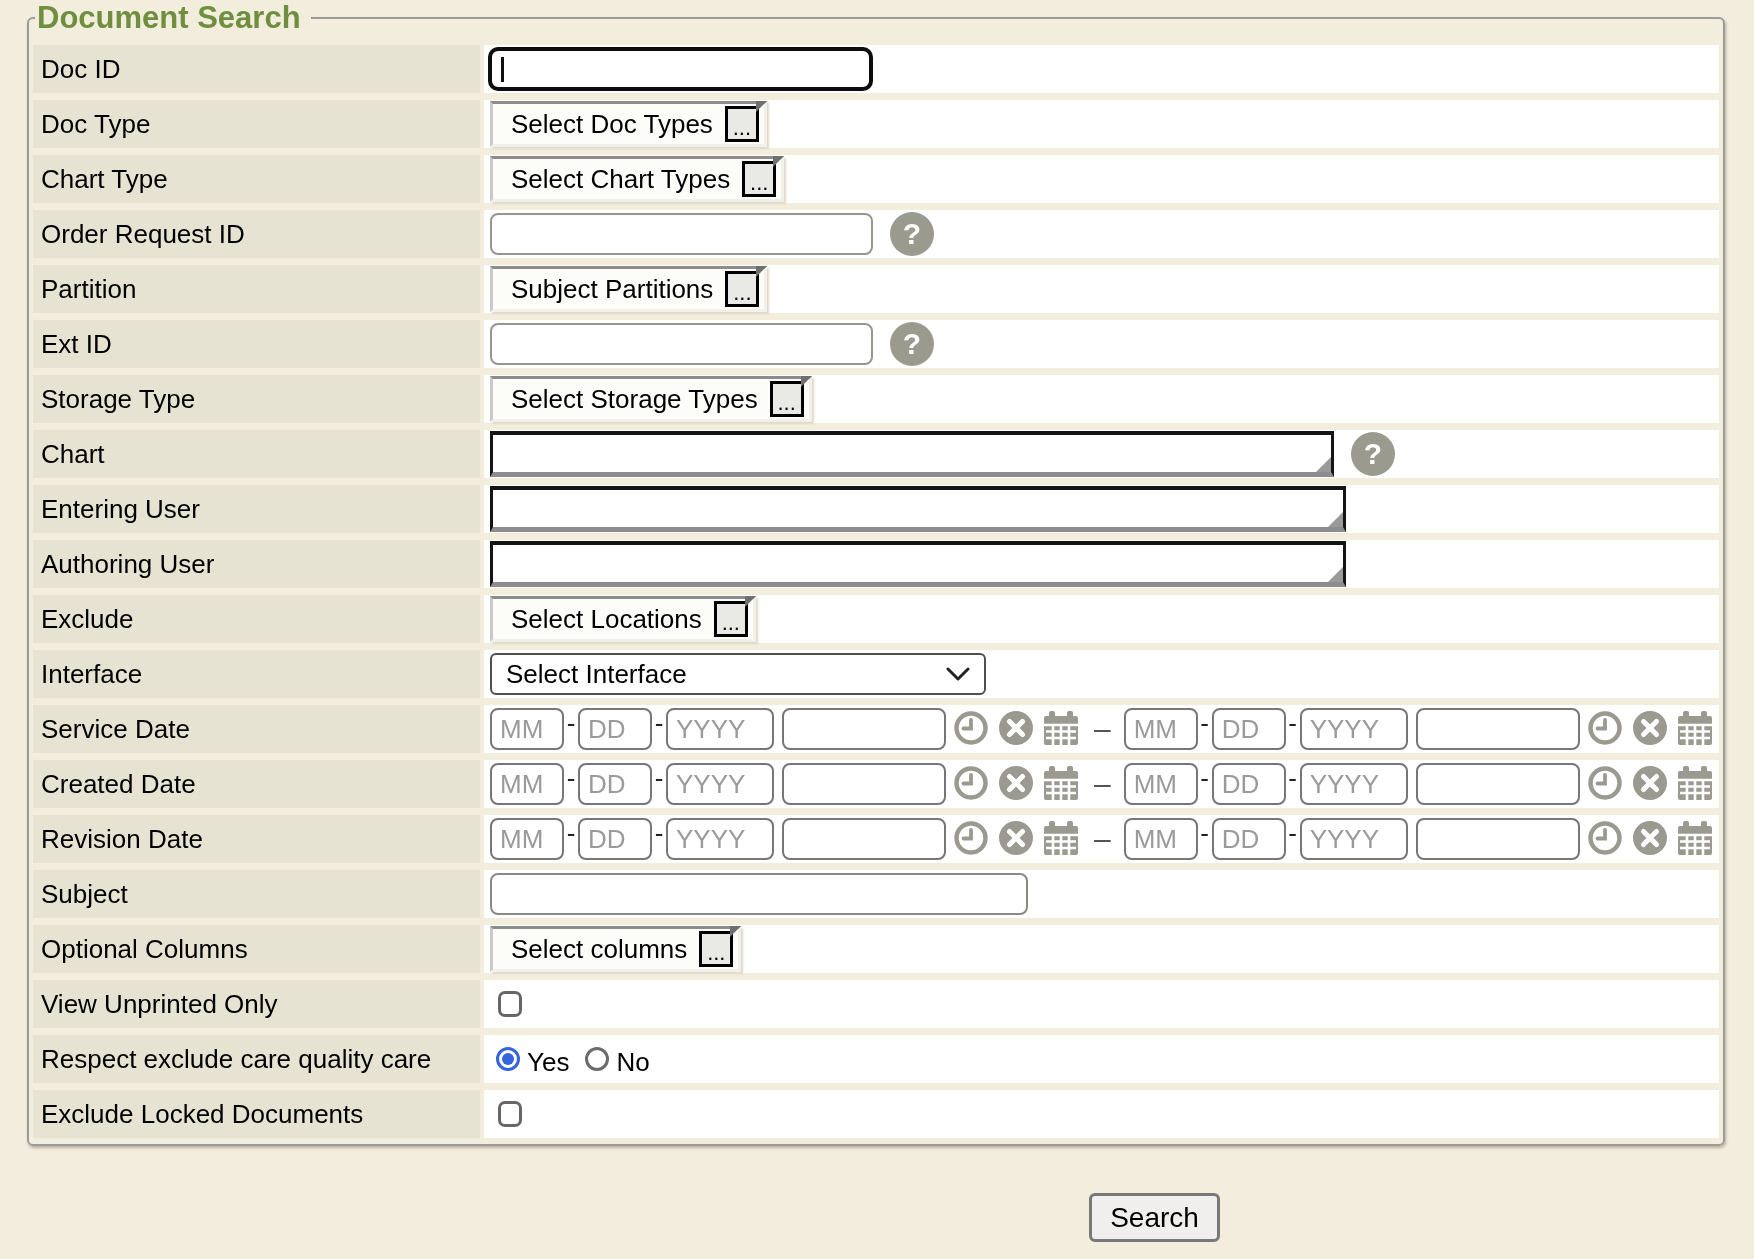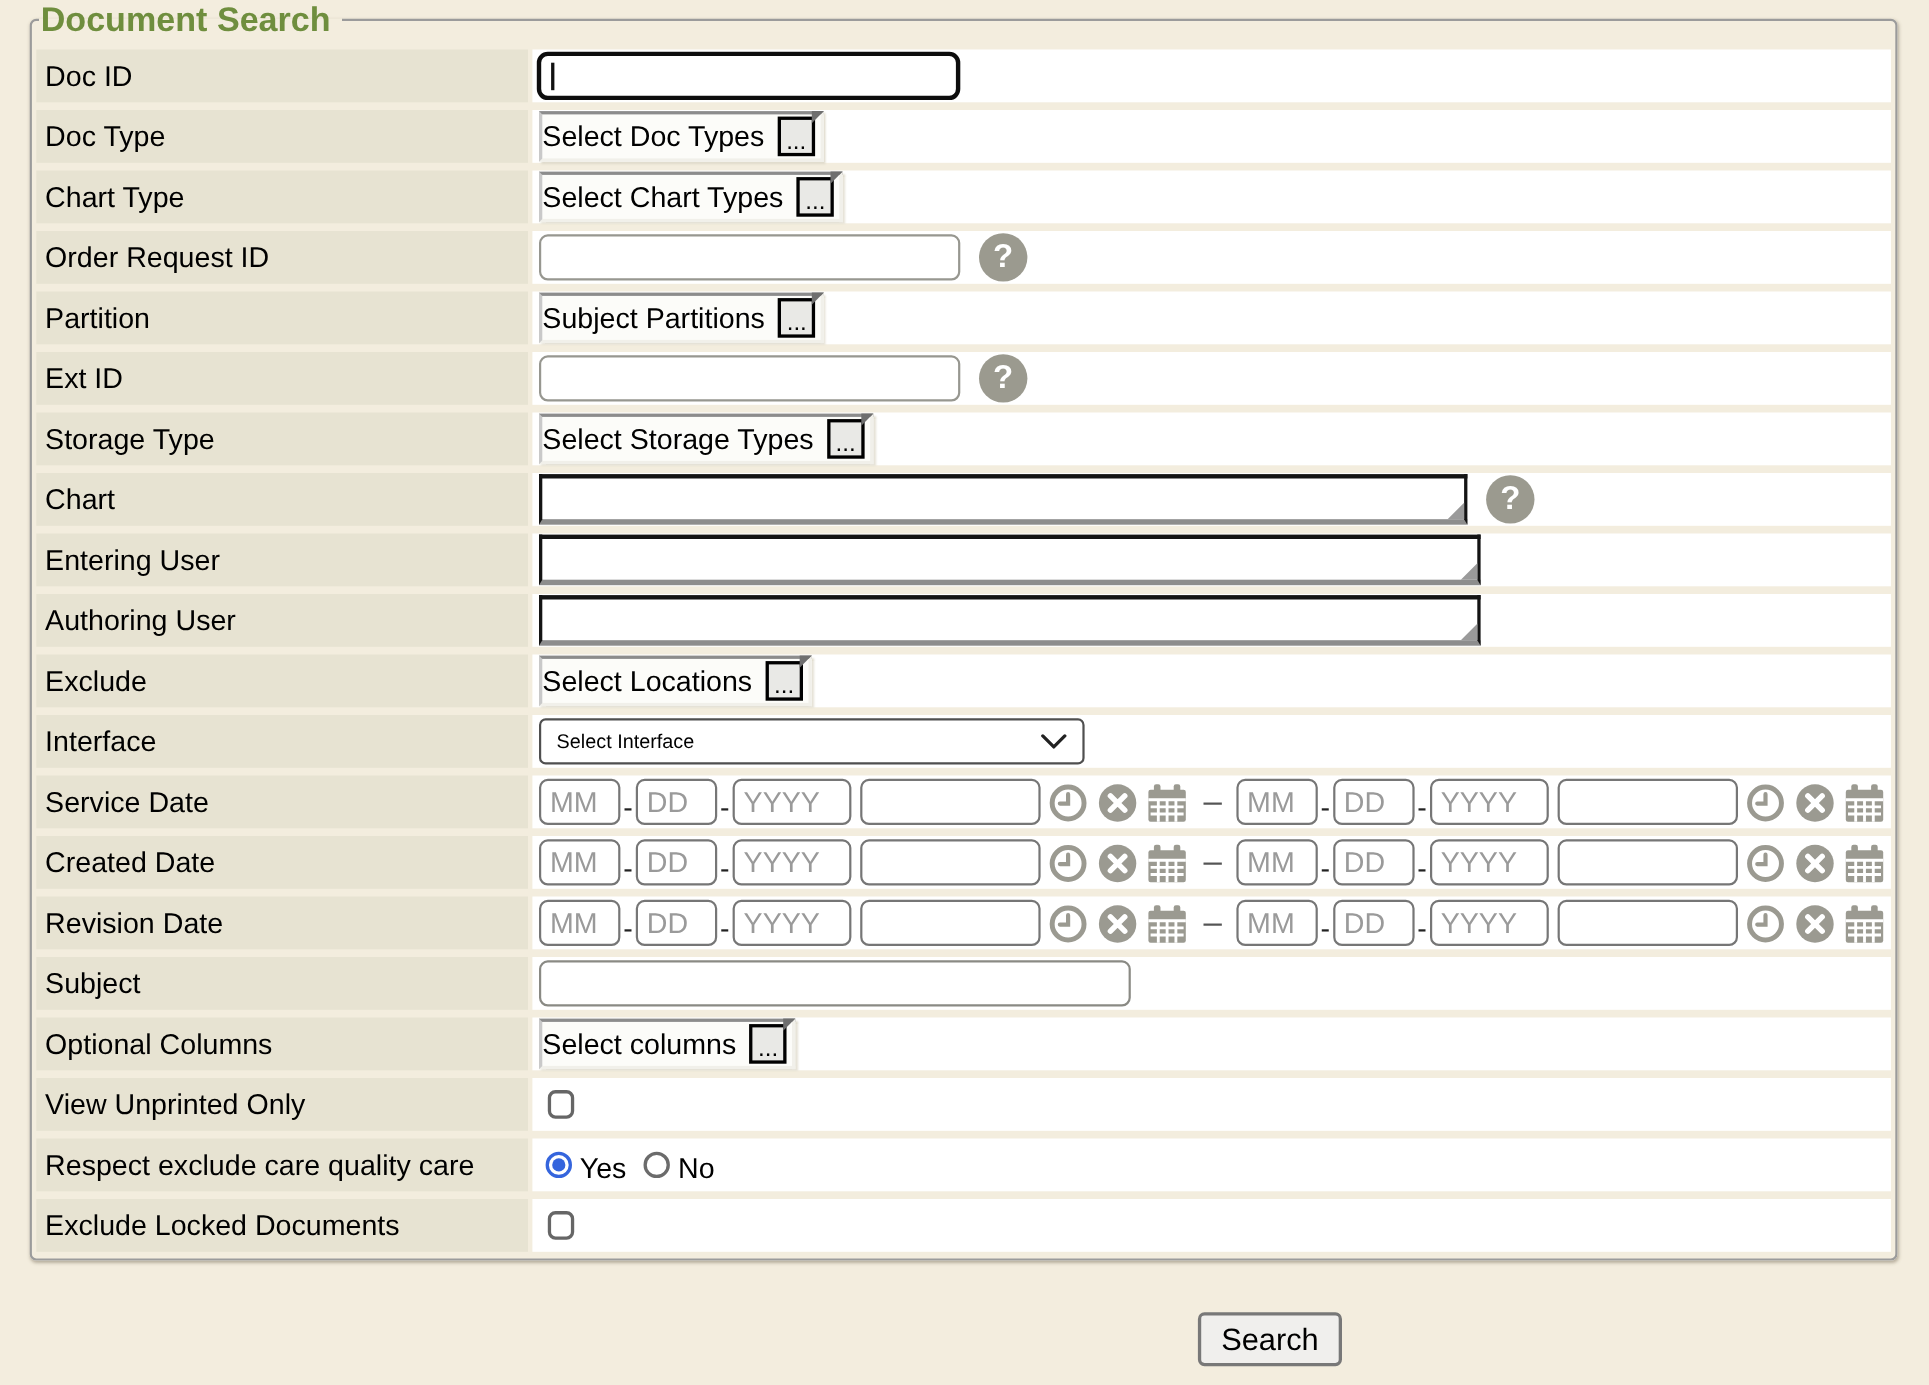--- a/index.html
+++ b/index.html
@@ -71,21 +71,21 @@
   .heavy-input input {
     width:100%; height:100%; border:none; outline:none; background:transparent;
     font-size:26px; padding:0 10px; font-family:inherit;
   }
   .w-chart { width:844px; }
   .w-user  { width:856px; }
 
   
   .select-btn {
     position:relative; display:inline-flex; align-items:center;
-    height:46px; margin-left:2px; padding:0 5px 0 0;
+    height:46px; margin-left:2px; padding:0 5px 0 18px;
     background:#fcfcf9; cursor:pointer;
     border-top:3px solid #8c8c8c; border-left:3px solid #c9c9c9;
     border-right:3px solid #f1f0ea; border-bottom:3px solid #f1f0ea;
     box-shadow:2px 2px 2px #ddd8c8;
   }
   .select-btn::before {
     content:""; position:absolute; top:-3px; right:-3px; width:0; height:0;
     border-style:solid; border-width:11px 11px 0 0;
     border-color:#6f6f6f transparent transparent transparent;
   }
@@ -103,25 +103,25 @@
     color:#fff; font-weight:bold; font-size:30px;
     display:flex; align-items:center; justify-content:center;
     margin-left:17px; flex:none;
   }
 
   
   .dropdown {
     width:496px; height:42px; margin-left:2px;
     border:2.5px solid #4f4f4f; border-radius:6px; background:#fff;
     display:flex; align-items:center; justify-content:space-between;
-    padding:0 14px; font-size:18px; cursor:pointer;
-  }
-
-  
-  .date-group { display:flex; align-items:flex-end; }
+    padding:0 14px; font-size:26px; cursor:pointer;
+  }
+
+  
+  .date-group { display:flex; align-items:flex-start; }
   .d-in {
     height:42px; border:2px solid #767676; border-radius:8px; background:#fff;
     font-size:26px; padding:0 8px; font-family:inherit; outline:none; color:#333;
   }
   .d-in::placeholder { color:#9a9a9a; opacity:1; }
   .d-mm, .d-dd { width:74px; }
   .d-yyyy { width:108px; margin-left:0; }
   .d-time { width:164px; margin-left:8px; }
   .dsep { font-size:26px; color:#222; width:14px; text-align:center; flex:none; }
   .range-sep { font-size:30px; color:#555; margin:0 13px; flex:none; }

